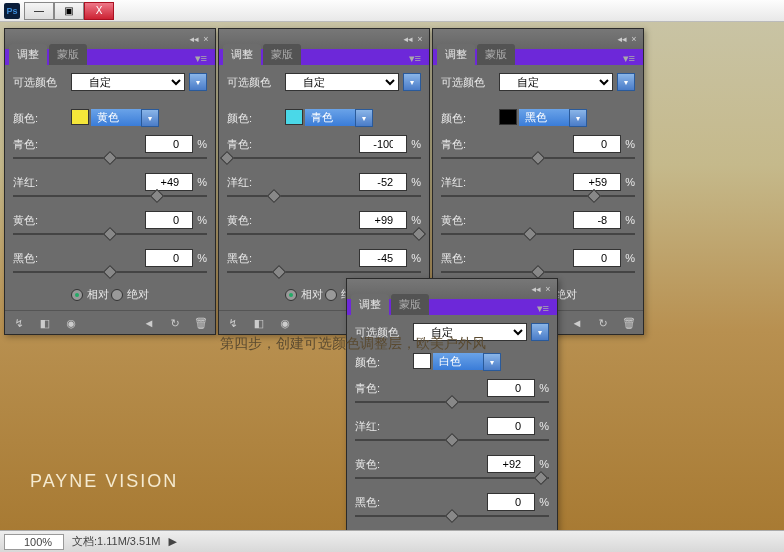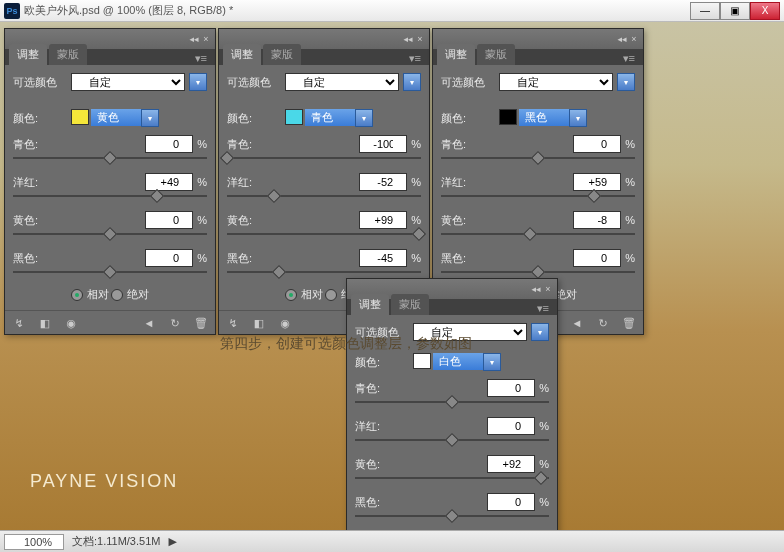--- a/index.html
+++ b/index.html
@@ -7,21 +7,21 @@
 .titlebar{height:22px;background:linear-gradient(#fdfdfd,#e8e8e8);border-bottom:1px solid #bbb;display:flex;align-items:center;padding:0 4px}
 .ps-icon{width:16px;height:16px;background:#0a1e3a;color:#3c8ad6;font-size:9px;font-weight:bold;display:flex;align-items:center;justify-content:center;border-radius:2px;margin-right:4px}
 .titlebar .title{color:#555;flex:1}
 .winbtns{display:flex;gap:0}
 .winbtn{width:30px;height:18px;border:1px solid #888;background:linear-gradient(#f5f5f5,#ddd);display:flex;align-items:center;justify-content:center;font-size:10px;cursor:pointer}
 .winbtn.close{background:linear-gradient(#e78,#c23);color:#fff;border-color:#a12}
 .panel{position:absolute;background:#6c6c6c;border:1px solid #2a2a2a;box-shadow:2px 2px 6px rgba(0,0,0,.3)}
 .panel-head{height:20px;background:linear-gradient(#777,#666);display:flex;align-items:center;padding:0 4px;color:#ddd}
 .mini{display:flex;gap:2px;margin-left:auto}
 .mini span{width:10px;height:10px;display:inline-block;cursor:pointer;color:#ccc;font-size:9px;text-align:center;line-height:10px}
-.tabs{height:16px;background:#404040;display:flex;align-items:flex-end;padding:0 4px}
+.tabs{height:16px;background:#6d28d9;display:flex;align-items:flex-end;padding:0 4px}
 .tab{padding:3px 8px;background:#6c6c6c;color:#e8e8e8;border-top-left-radius:3px;border-top-right-radius:3px;margin-right:2px;cursor:pointer}
 .tab.inactive{background:#535353;color:#aaa}
 .tabmenu{margin-left:auto;color:#aaa;padding:0 4px;cursor:pointer}
 .panel-body{background:#6c6c6c;padding:8px;color:#e8e8e8}
 .row{display:flex;align-items:center;margin-bottom:8px;gap:4px}
 .lbl{min-width:54px;color:#e8e8e8}
 select,input[type=text]{background:#fff;border:1px solid #333;height:18px;font-size:11px;padding:0 13px}
 .preset{flex:1}
 .preset select{width:100%}
 .dd-btn{width:18px;height:18px;background:linear-gradient(#8ab5e8,#4a7cc8);border:1px solid #2a5a9a;cursor:pointer;display:inline-flex;align-items:center;justify-content:center;color:#fff;font-size:8px}
@@ -44,21 +44,20 @@
 .statusbar{position:absolute;bottom:0;left:0;right:0;height:22px;background:linear-gradient(#eee,#d8d8d8);border-top:1px solid #aaa;display:flex;align-items:center;padding:0 4px;gap:8px;color:#444}
 .zoom{width:60px;background:#fff;border:1px solid #999;padding:1px 19px}
 .wm{position:absolute;left:30px;bottom:60px;color:#f5ead0;font-family:Liberation Sans, sans-serif;font-size:18px;letter-spacing:2px}
 .caption{position:absolute;left:220px;top:335px;color:#5a4a30;font-size:14px}
 </style>
 </head>
 <body>
 
 <div class="titlebar">
   <div class="ps-icon">Ps</div>
-  <div class="title">欧美户外风.psd @ 100% (图层 8, RGB/8) *</div>
   <div class="winbtns">
     <div class="winbtn">—</div>
     <div class="winbtn">▣</div>
     <div class="winbtn close">X</div>
   </div>
 </div>
 
 <div class="panel" style="left:4px;top:28px;width:212px">
   <div class="panel-head">
       <div class="mini">
@@ -385,20 +384,20 @@
           <input type="text" value="0" style="">
           <span class="pct">%</span>
         </div>
         <div class="track">
           <div class="thumb" style="left:50%"></div>
         </div>
       </div>
   </div>
 </div>
 
-<div class="caption">第四步，创建可选颜色调整层，参数如图</div>
+<div class="caption">第四步，创建可选颜色调整层，欧美户外风</div>
 <div class="wm">PAYNE VISION</div>
 
 <div class="statusbar">
   <span class="zoom">100%</span>
   <span>文档:1.11M/3.51M</span>
   <span>▶</span>
 </div>
 
 </body></html>

